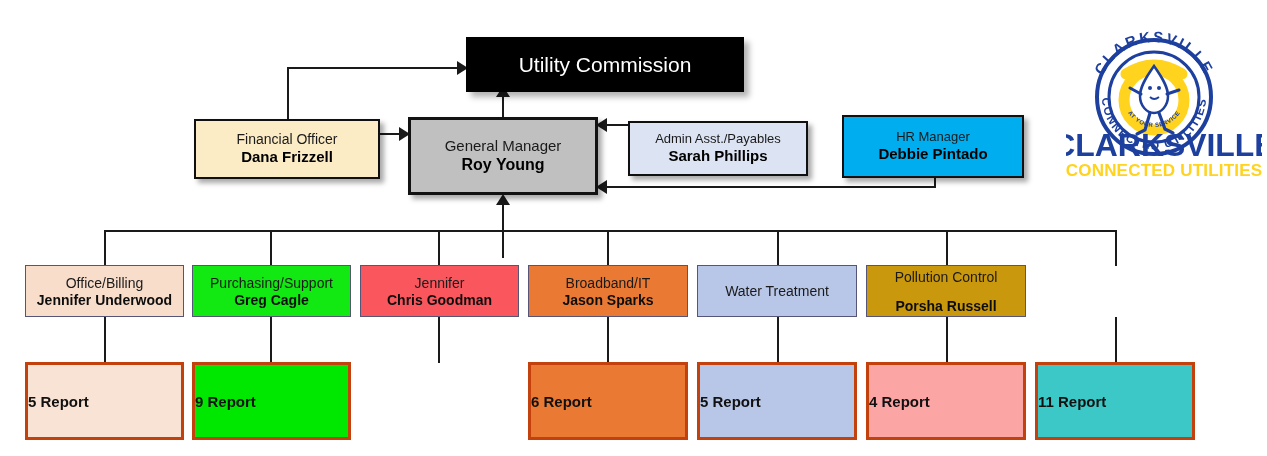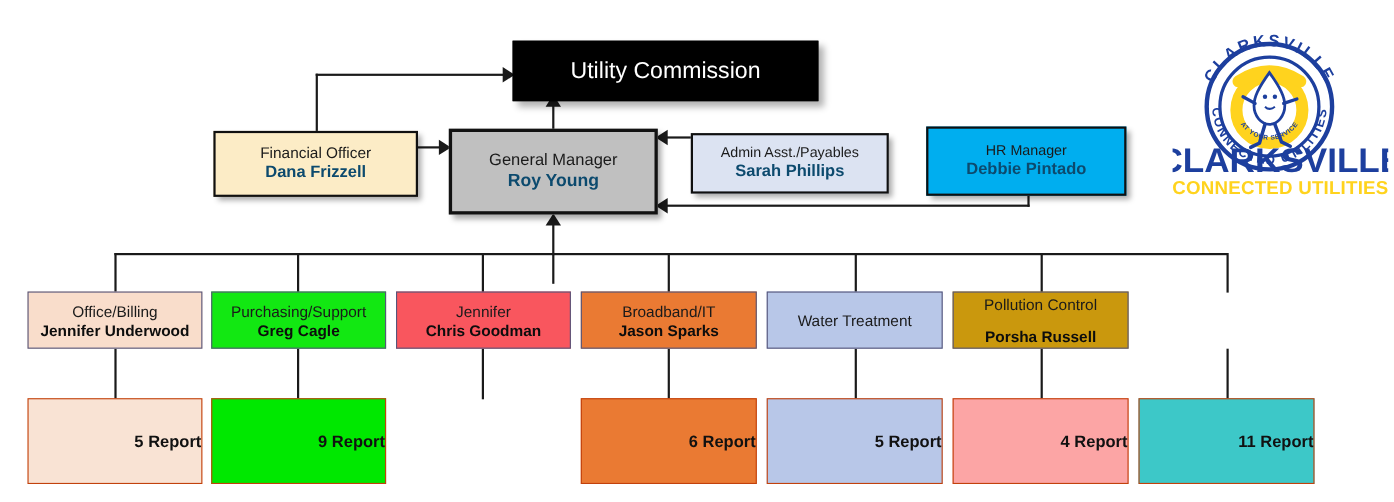--- a/index.html
+++ b/index.html
@@ -33,21 +33,21 @@
   }
   .node .title {
     font-size: 14px;
     font-weight: 400;
     color: #1a1a1a;
     white-space: nowrap;
   }
   .node .person {
     font-size: 15px;
     font-weight: bold;
-    color: #0c4a6e;
+    color: #000000;
     white-space: nowrap;
     margin-top: 1px;
   }
 
   
   .exec {
     border: 3px solid #101010;
     box-shadow: 4px 4px 5px rgba(0,0,0,0.38);
   }
   #node-utility-commission {
@@ -101,24 +101,24 @@
     text-align: center;
     z-index: 4;
     height: 52px;
   }
   .dept-head .title { font-size: 14px; color: #1a1a1a; white-space: nowrap; }
   .dept-head .person { font-size: 14px; font-weight: bold; color: #0d0d0d; white-space: nowrap; margin-top: 1px; }
 
   .dept-count {
     position: absolute;
     box-sizing: border-box;
-    border: 1px solid #c2410c;
+    border: 3px solid #c2410c;
     display: flex;
     align-items: center;
-    justify-content: flex-end;
+    justify-content: flex-start;
     z-index: 4;
     height: 78px;
   }
   .dept-count .count { font-size: 15px; font-weight: bold; color: #111111; }
 
   
   .line {
     position: absolute;
     background: #1a1a1a;
     z-index: 1;

